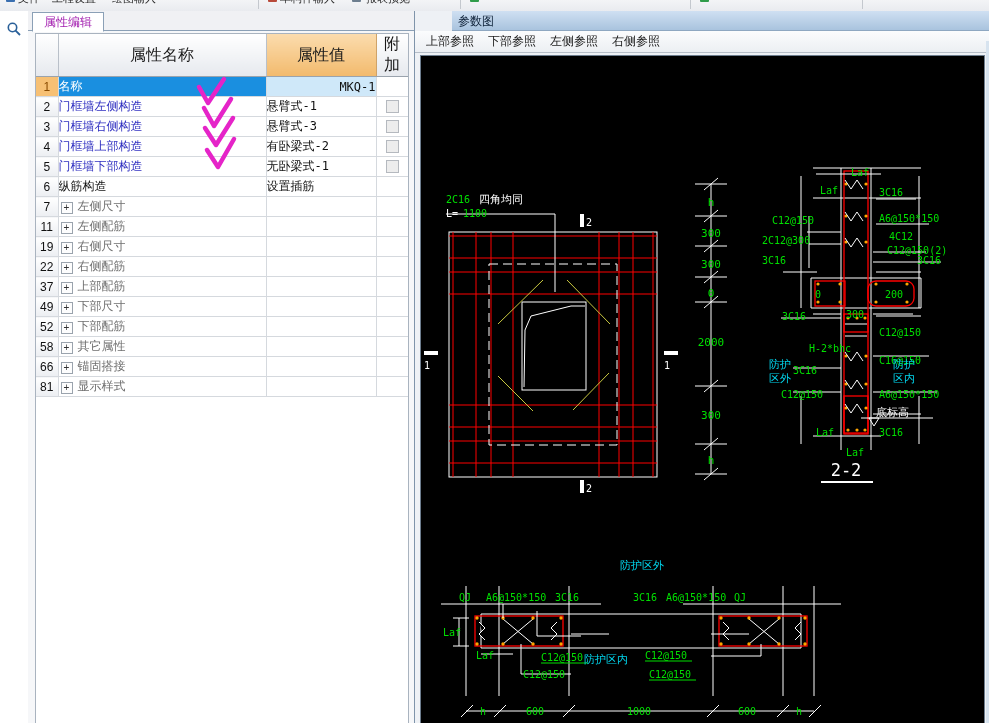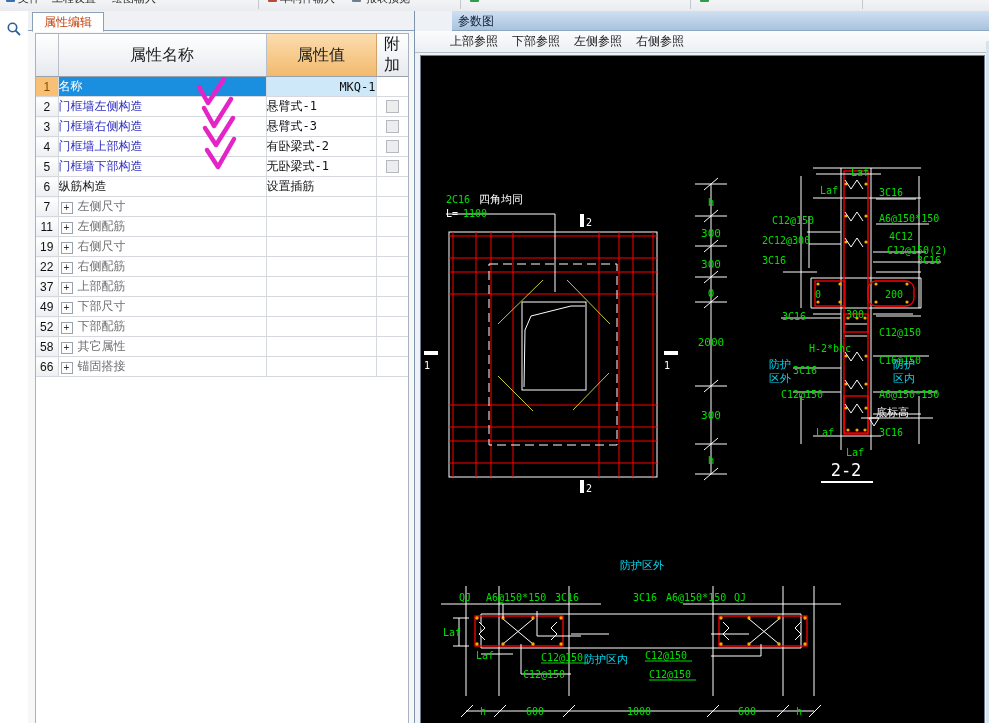--- a/index.html
+++ b/index.html
@@ -42,21 +42,21 @@
     background:#f6f7f9;
   }
   .tabstrip{
     position:absolute;left:0;top:0;width:386px;height:19px;
     background:#f0f1f4;border-bottom:1px solid #8ba0b6;
   }
   .tab{
     position:absolute;left:4px;top:1px;height:18px;
     padding:0 11px;line-height:18px;
     background:#ffffff;border:1px solid #8ba0b6;border-bottom:1px solid #ffffff;
-    font-size:12px;color:#c2410c;cursor:pointer;
+    font-size:12px;color:#a21caf;cursor:pointer;
   }
   .grid-wrap{
     position:absolute;left:7px;top:22px;width:372px;height:694px;
     background:#ffffff;border:1px solid #a9b3bf;overflow:hidden;
   }
   table.grid{border-collapse:collapse;width:372px;table-layout:fixed;}
   table.grid col.c-num{width:22px;}
   table.grid col.c-name{width:208px;}
   table.grid col.c-val{width:110px;}
   table.grid col.c-extra{width:32px;}
@@ -117,21 +117,21 @@
     border-bottom:1px solid #8ea7c1;
     font-size:12px;color:#10233a;margin-left:37px;
   }
   .param-menu{
     position:absolute;left:0;top:20px;width:575px;height:21px;
     background:linear-gradient(#fbfcfd,#eceff3);
     border-bottom:1px solid #b6bec8;
   }
   .mi{
     position:absolute;top:2px;height:17px;line-height:17px;padding:0 5px;
-    font-size:12px;color:#1b1b1b;cursor:pointer;margin-left:24px;
+    font-size:12px;color:#1b1b1b;cursor:pointer;
   }
 
   .canvas{
     position:absolute;left:5px;top:44px;width:563px;height:674px;
     background:#000000;border:1px solid #6d7d8e;overflow:hidden;
   }
   .canvas svg{display:block;}
 
   .vscroll{
     position:absolute;left:986px;top:41px;width:3px;height:682px;background:#d7e3ef;
@@ -272,20 +272,26 @@
             </tr>
             <tr class="grp">
               <td class="num">58</td>
               <td class="name"><span class="expander">+</span><span>其它属性</span></td>
               <td class="val"></td>
               <td class="extra"></td>
             </tr>
             <tr class="grp">
               <td class="num">66</td>
               <td class="name"><span class="expander">+</span><span>锚固搭接</span></td>
+              <td class="val"></td>
+              <td class="extra"></td>
+            </tr>
+            <tr class="grp">
+              <td class="num">81</td>
+              <td class="name"><span class="expander">+</span><span>显示样式</span></td>
               <td class="val"></td>
               <td class="extra"></td>
             </tr>
           </tbody>
       </table>
     </div>
 
     <svg class="marks">
       <g fill="none" stroke="#e524c8" stroke-width="4.5" stroke-linecap="round" stroke-linejoin="round">
         <path d="M171,76 L180,92 L196,68"></path>

